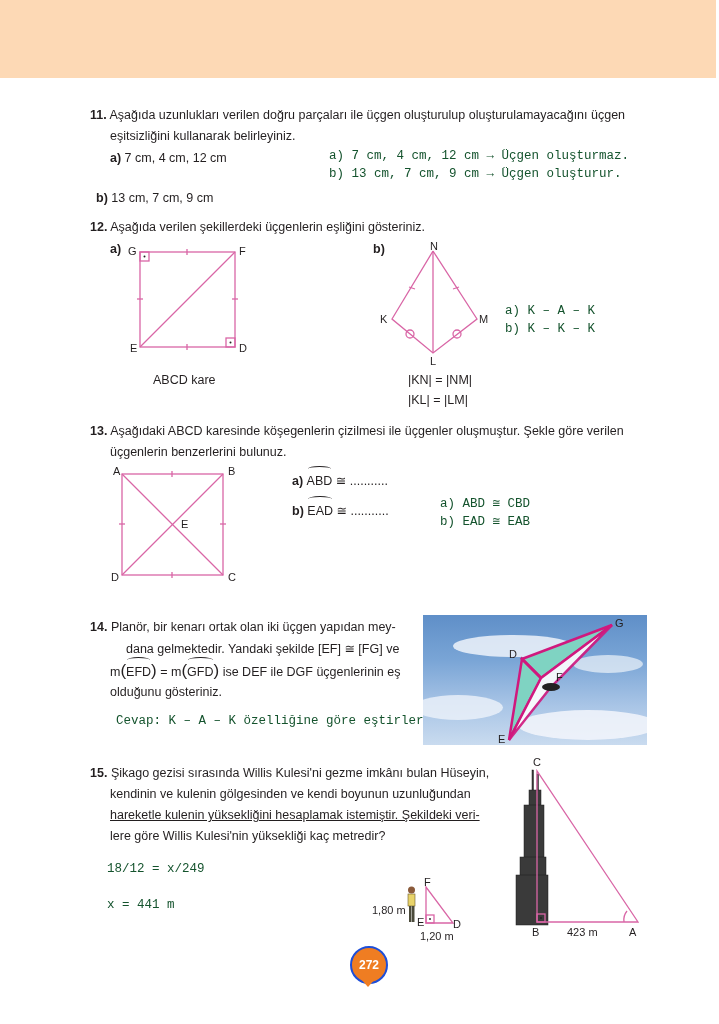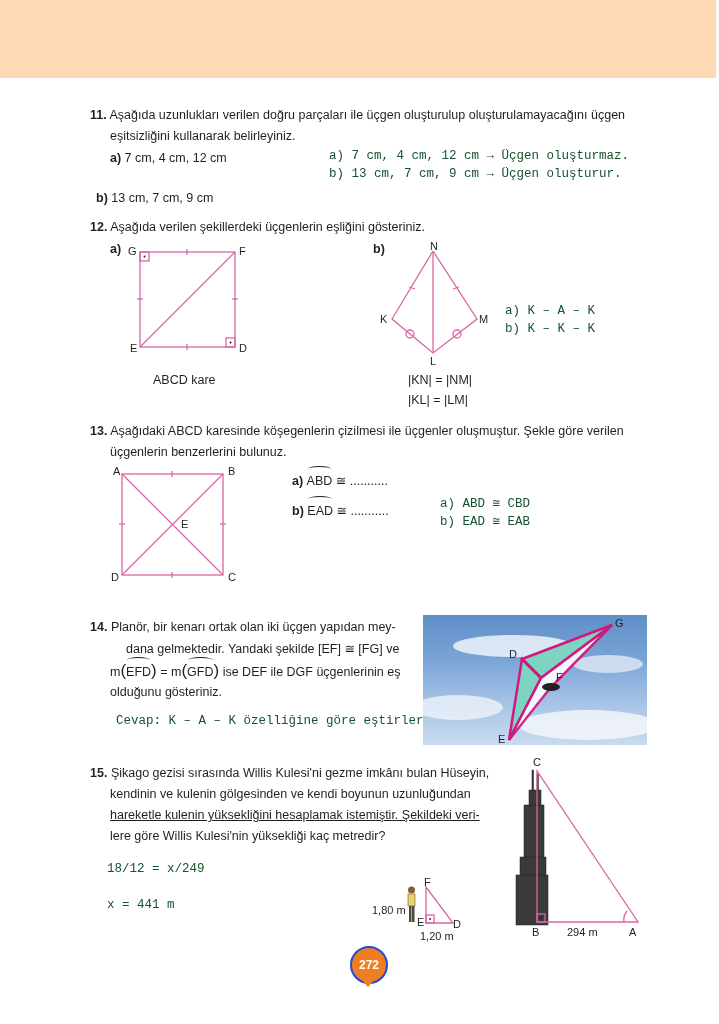--- a/index.html
+++ b/index.html
@@ -190,18 +190,18 @@
   <g stroke="#d966a6" stroke-width="1.3" fill="none">
     <polygon points="37,11 37,162 138,162"></polygon>
     <rect x="37" y="154" width="8" height="8"></rect>
     <path d="M 124,162 A 14 14 0 0 1 127,151"></path>
   </g>
   <circle cx="41" cy="158" r=".9" fill="#231f20"></circle>
 </svg>
 <div class="abs lbl" style="left:533px;top:756px;">C</div>
 <div class="abs lbl" style="left:532px;top:926px;">B</div>
 <div class="abs lbl" style="left:629px;top:926px;">A</div>
-<div class="abs lbl" style="left:567px;top:926px;">294 m</div>
+<div class="abs lbl" style="left:567px;top:926px;">423 m</div>
 
 <div class="abs" style="left:350px;top:946px;width:34px;height:34px;border-radius:50%;border:2px solid #1d4ed8;background:#ef7d22;display:flex;align-items:center;justify-content:center;">
   <span style="color:#fff;font-weight:bold;font-size:12px;">272</span>
 </div>
 <div class="abs" style="left:360px;top:978px;width:0;height:0;border-left:8px solid transparent;border-right:8px solid transparent;border-top:9px solid #ef7d22;"></div>
 
 </body></html>

